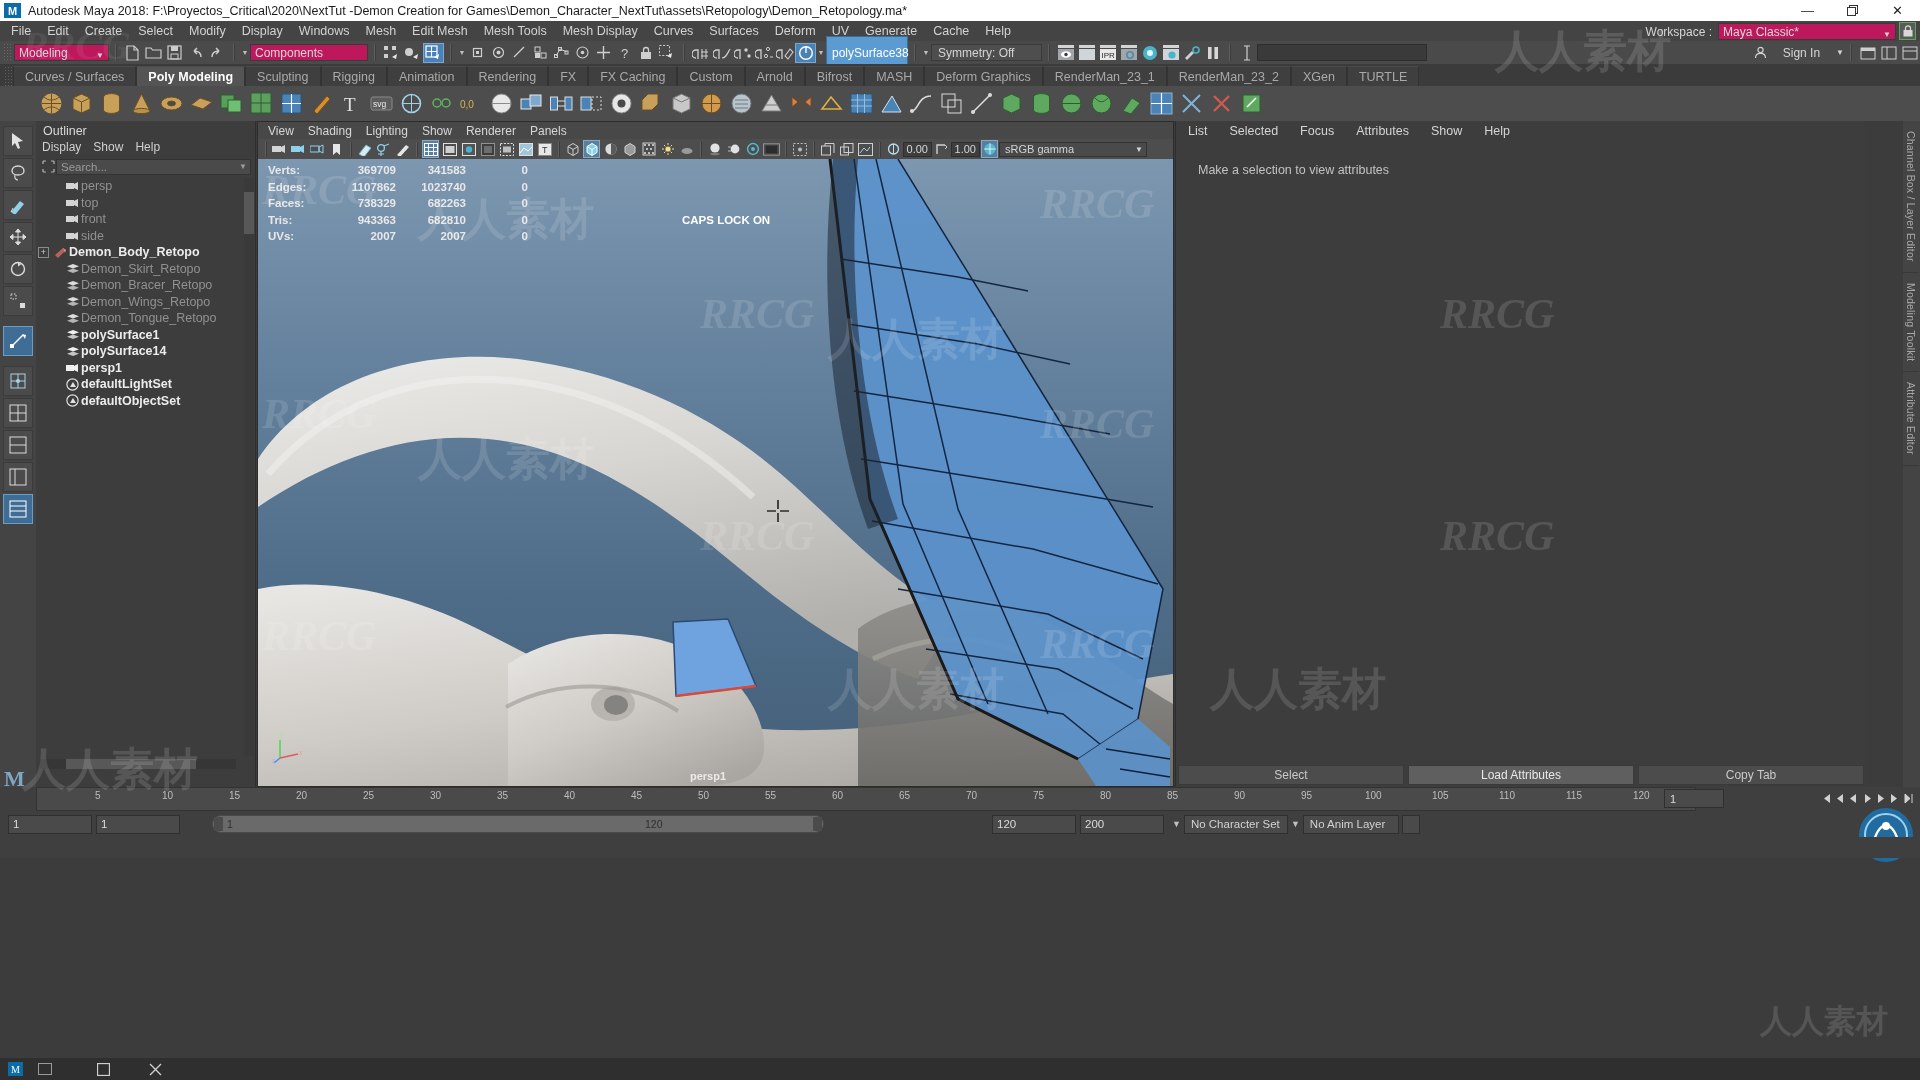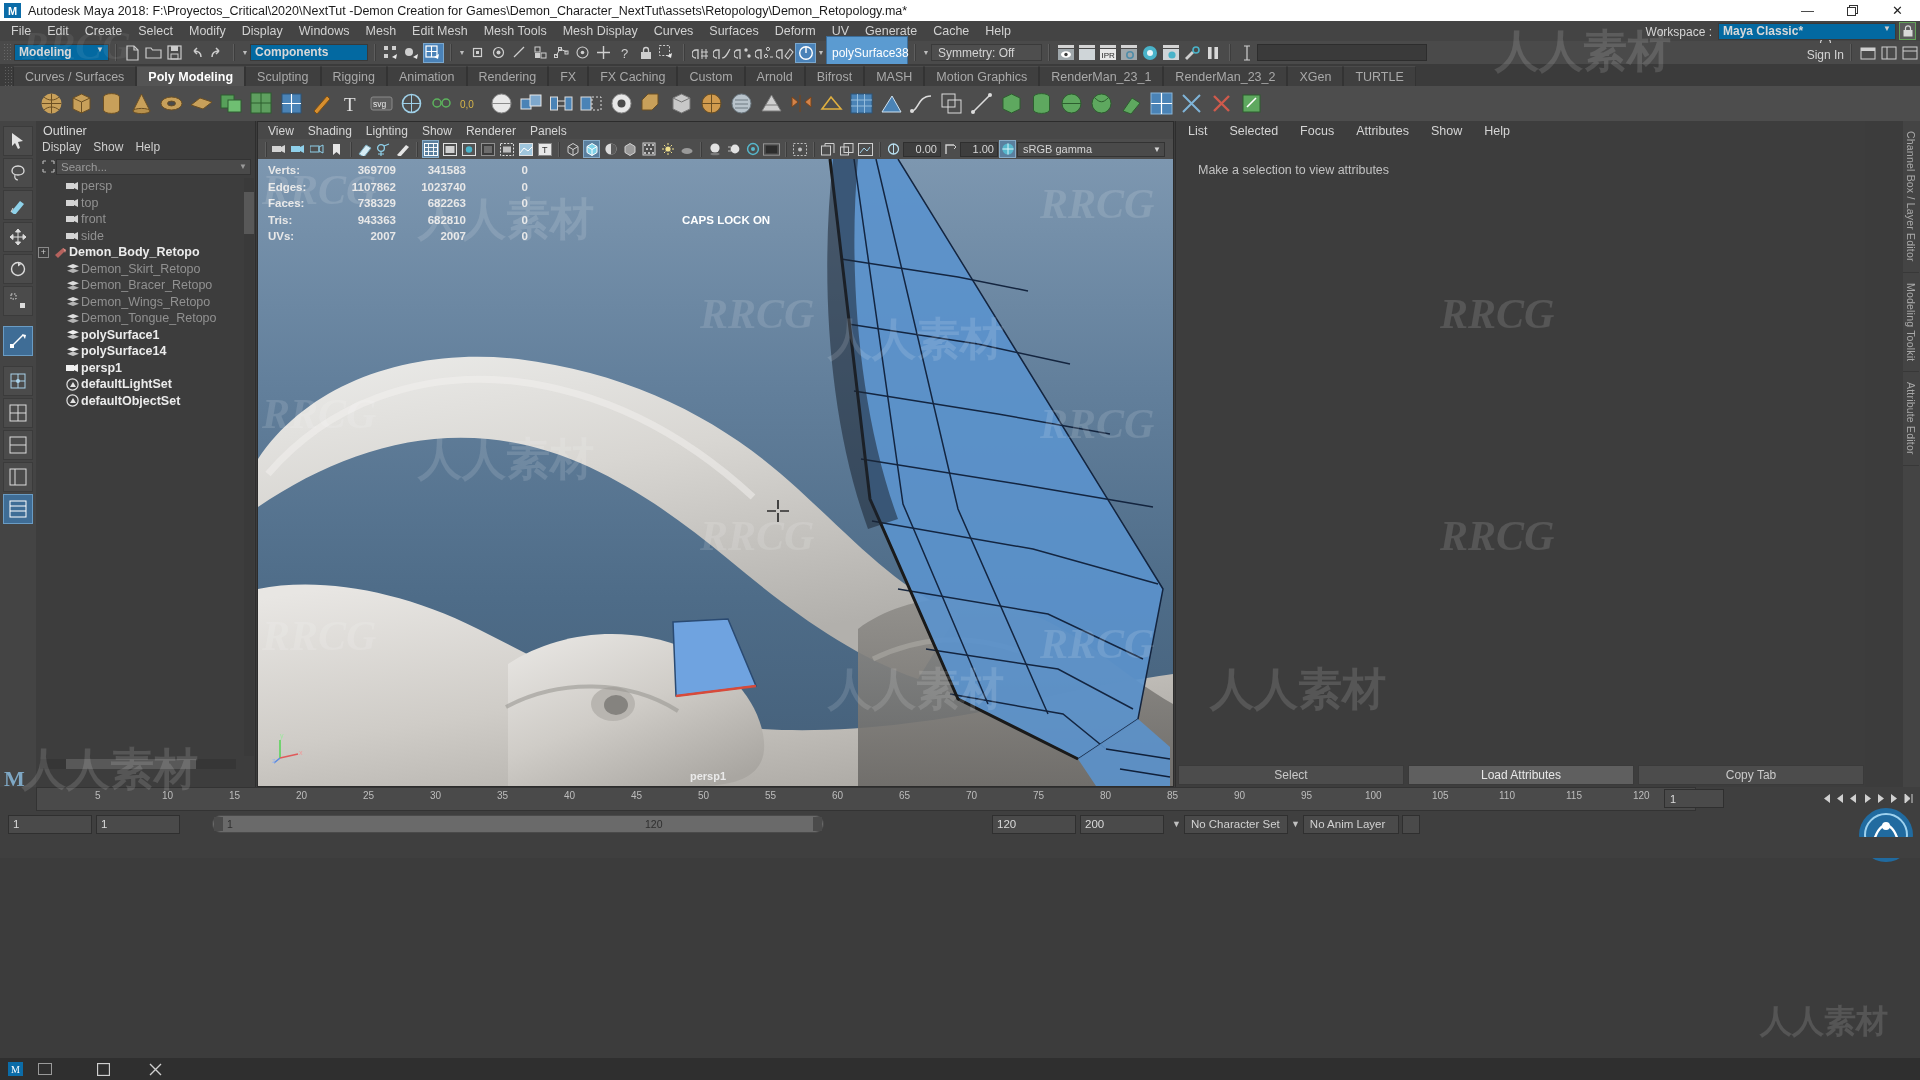--- a/index.html
+++ b/index.html
@@ -23,35 +23,35 @@
     background:#444444; display:flex; align-items:center; }
   .menubar .mi { padding:0 8px; font-size:12.5px; color:#d2d2d2; line-height:20px; height:20px; }
   .menubar .mi:first-child { margin-left:3px; }
 
   
   .toolbar { position:absolute; left:0; top:41px; width:1920px; height:23px;
     background:#4a4a4a; display:flex; align-items:center; }
   .grip { width:9px; height:19px; margin:0 2px 0 3px;
     background-image:radial-gradient(#6d6d6d 35%, transparent 36%);
     background-size:3px 3px; opacity:.85; }
-  .combo { height:17px; background:#0369a1; border:1px solid #3a3a3a; color:#d8d8d8;
-    display:flex; align-items:flex-start; padding:0 4px; font-size:12px; position:relative;font-weight:bold; }
+  .combo { height:17px; background:#be185d; border:1px solid #3a3a3a; color:#d8d8d8;
+    display:flex; align-items:flex-end; padding:0 4px; font-size:12px; position:relative; }
   .combo .cb-arrow { margin-left:auto; font-size:8px; color:#cfcfcf; padding-left:6px; }
   .tsep { width:1px; height:17px; background:#5e5e5e; margin:0 6px;
     box-shadow:1px 0 0 #3d3d3d; }
   .tbtn { width:21px; height:20px; display:flex; align-items:center; justify-content:center;
     position:relative; }
   .tbtn.act { background:#4a82b8; border:1px solid #7aa7cd; }
   .tiny-arrow { font-size:7px; color:#bdbdbd; width:10px; text-align:center; }
   .nameField { height:17px; background:#5b9bd1; border:1px solid #3c6d99; color:#fff;
     font-size:12px; padding:16px 5px; display:flex; align-items:center; }
   .symField { height:17px; background:#4e4e4e; border:1px solid #3a3a3a; color:#d4d4d4;
     font-size:12px; padding:0 6px; display:flex; align-items:center; width:111px; }
   .searchbox { height:17px; width:170px; background:#3a3a3a; border:1px solid #2d2d2d; }
-  .signin { display:flex; align-items:center; gap:4px; color:#d4d4d4; font-size:12px;flex-direction:column; }
+  .signin { display:flex; align-items:center; gap:16px; color:#d4d4d4; font-size:12px; }
   .wspace { display:flex; align-items:center; gap:6px; color:#d5d5d5; font-size:12px; }
   .lockbtn { width:17px; height:18px; background:#5a5a5a; border:1px solid #63a35a;
     display:flex; align-items:center; justify-content:center; }
 
   
   .shelftabrow { position:absolute; left:0; top:64px; width:1920px; height:22px;
     background:#3b3b3b; display:flex; align-items:flex-end; }
   .tabgrip { width:9px; height:20px; margin-left:4px;
     background-image:radial-gradient(#5f5f5f 35%, transparent 36%); background-size:3px 3px; }
   .shtab { height:20px; line-height:20px; padding:0 11px; font-size:12.5px; color:#a9a9a9;
@@ -102,21 +102,21 @@
 
   
   .vp { position:absolute; left:257px; top:121px; width:917px; height:666px;
     background:#b91c1c; border:1px solid #2c2c2c; overflow:hidden; }
   .vp-menu { height:17px; background:#484848; display:flex; align-items:center; padding-left:10px; }
   .vp-menu span { font-size:12px; color:#d6d6d6; margin-right:14px; }
   .vp-tools { height:20px; background:#4d4d4d; display:flex; align-items:center; padding-left:3px; }
   .vpi { width:17px; height:18px; margin:0 1px; display:flex; align-items:center; justify-content:center; }
   .vpi.on { background:#5a7f9e; border:1px solid #86aac6; }
   .vpsep { width:1px; height:15px; background:#5f5f5f; margin:0 4px; box-shadow:1px 0 0 #3c3c3c; }
-  .numf { width:38px; height:15px; background:#3e3e3e; border:1px solid #2f2f2f; color:#d6d6d6;
+  .numf { width:29px; height:15px; background:#3e3e3e; border:1px solid #2f2f2f; color:#d6d6d6;
     font-size:11px; text-align:right; padding-right:3px; display:flex; align-items:center;
     justify-content:flex-end; }
   .gammaf { width:148px; height:15px; background:#4a4a4a; border:1px solid #333; color:#d4d4d4;
     font-size:11px; padding-left:5px; display:flex; align-items:center; position:relative; }
   .gammaf .arr { position:absolute; right:3px; font-size:8px; }
 
   .canvas { position:absolute; left:0; top:37px; width:915px; height:627px; overflow:hidden; }
   .sky { position:absolute; inset:0;
     background:linear-gradient(180deg,#7d97b0 0%,#63809c 35%,#4e6c88 70%,#445f79 100%); }
 
@@ -514,21 +514,21 @@
     <div class="shtab">Sculpting</div>
     <div class="shtab">Rigging</div>
     <div class="shtab">Animation</div>
     <div class="shtab">Rendering</div>
     <div class="shtab">FX</div>
     <div class="shtab">FX Caching</div>
     <div class="shtab">Custom</div>
     <div class="shtab">Arnold</div>
     <div class="shtab">Bifrost</div>
     <div class="shtab">MASH</div>
-    <div class="shtab">Motion Graphics</div>
+    <div class="shtab">Deform Graphics</div>
     <div class="shtab">RenderMan_23_1</div>
     <div class="shtab">RenderMan_23_2</div>
     <div class="shtab">XGen</div>
     <div class="shtab">TURTLE</div>
   </div>
 
   <div class="shelfrow">
     <div style="width:36px"></div>
     <div class="shicon">
         <svg width="25" height="25" viewBox="0 0 25 25">

